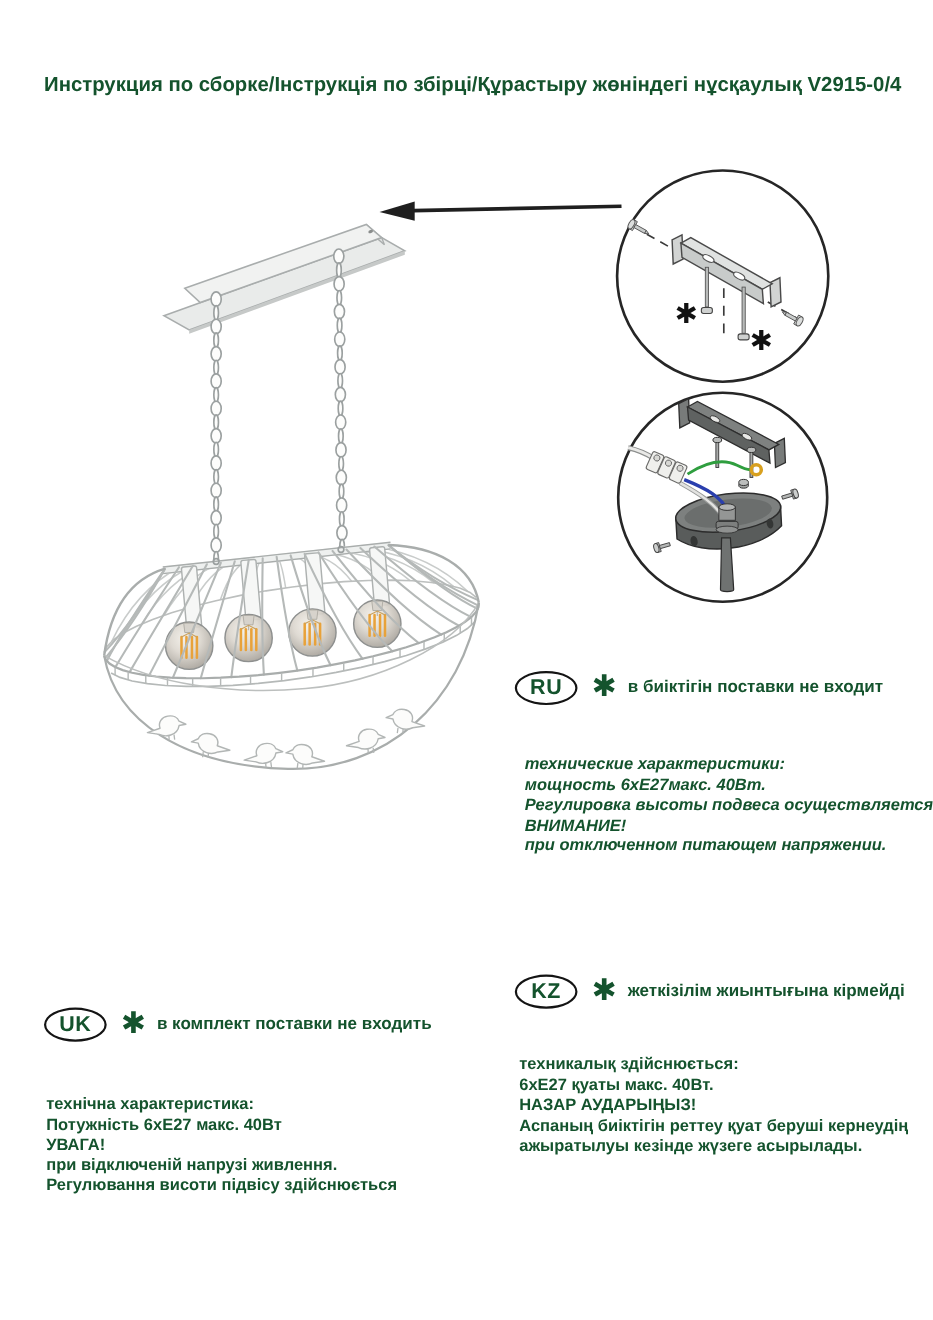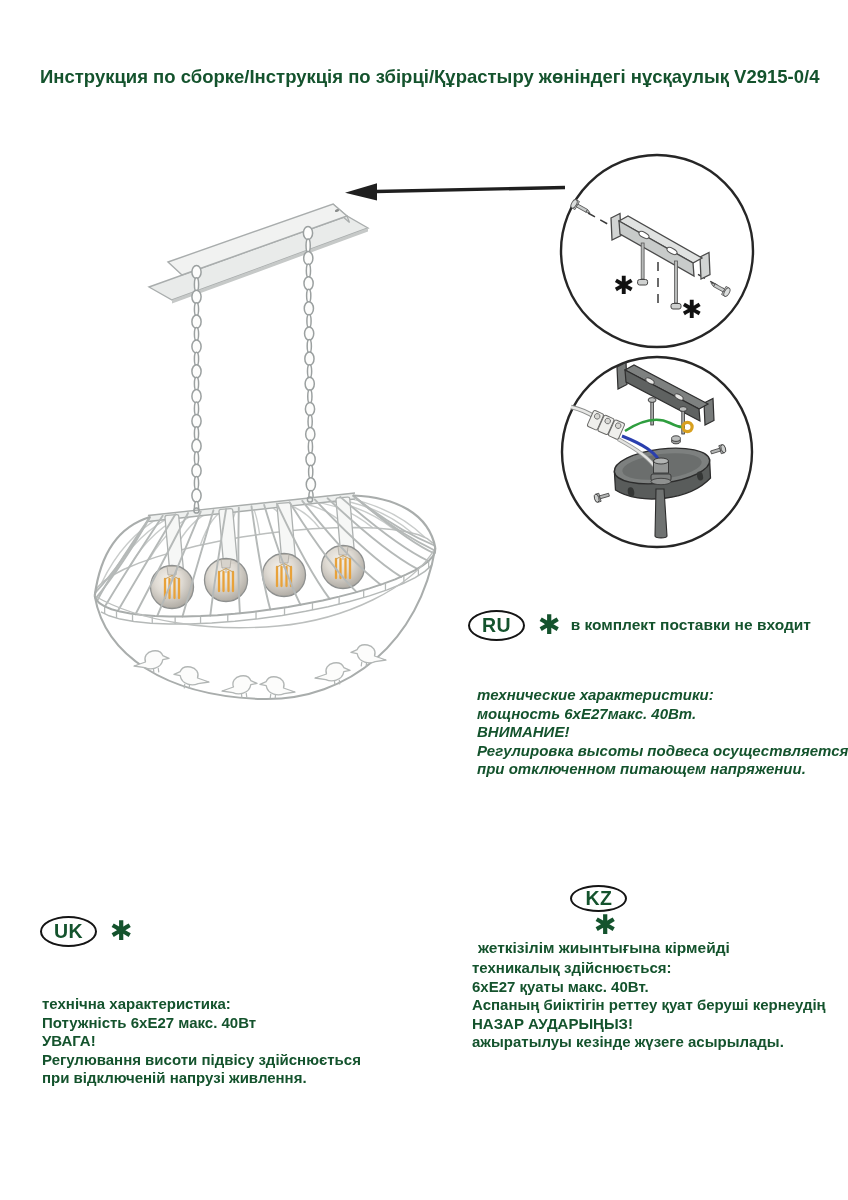--- a/index.html
+++ b/index.html
@@ -338,48 +338,49 @@
       <g>
         <ellipse cx="676" cy="441" rx="4.4" ry="2.8" fill="#a3a5a4" stroke="#333333" stroke-width="0.9"></ellipse>
         <ellipse cx="676" cy="438.6" rx="4.4" ry="2.8" fill="#bcbebd" stroke="#333333" stroke-width="0.9"></ellipse>
       </g>
     </g>
   </svg>
 
   <div class="badge-row" style="left:468px;top:609px;">
     <span class="oval">RU</span>
     <span class="ast">✱</span>
-    <span class="note">в комплект поставки не входит</span>
+    <span class="note">в биіктігін поставки не входит</span>
   </div>
   <div class="tech" style="left:477px;top:686px;font-style:italic;">
     <div>технические характеристики:</div>
     <div>мощность 6хЕ27макс. 40Вт.</div>
+    <div>Регулировка высоты подвеса осуществляется</div>
     <div>ВНИМАНИЕ!</div>
-    <div>Регулировка высоты подвеса осуществляется</div>
     <div>при отключенном питающем напряжении.</div>
   </div>
 
   <div class="badge-row" style="left:40px;top:915px;">
     <span class="oval">UK</span>
     <span class="ast">✱</span>
+    <span class="note">в комплект поставки не входить</span>
   </div>
   <div class="tech" style="left:42px;top:959px;margin-top:36px;">
     <div>технічна характеристика:</div>
     <div>Потужність 6хЕ27 макс. 40Вт</div>
     <div>УВАГА!</div>
+    <div>при відключеній напрузі живлення.</div>
     <div>Регулювання висоти підвісу здійснюється</div>
-    <div>при відключеній напрузі живлення.</div>
-  </div>
-
-  <div class="badge-row" style="left:468px;top:885px;flex-direction:column;">
+  </div>
+
+  <div class="badge-row" style="left:468px;top:885px;">
     <span class="oval">KZ</span>
     <span class="ast">✱</span>
     <span class="note">жеткізілім жиынтығына кірмейді</span>
   </div>
   <div class="tech" style="left:472px;top:959px;">
     <div>техникалық здійснюється:</div>
     <div>6хЕ27 қуаты макс. 40Вт.</div>
+    <div>НАЗАР АУДАРЫҢЫЗ!</div>
     <div>Аспаның биіктігін реттеу қуат беруші кернеудің</div>
-    <div>НАЗАР АУДАРЫҢЫЗ!</div>
     <div>ажыратылуы кезінде жүзеге асырылады.</div>
   </div>
 
 </div>
 
 </body></html>

